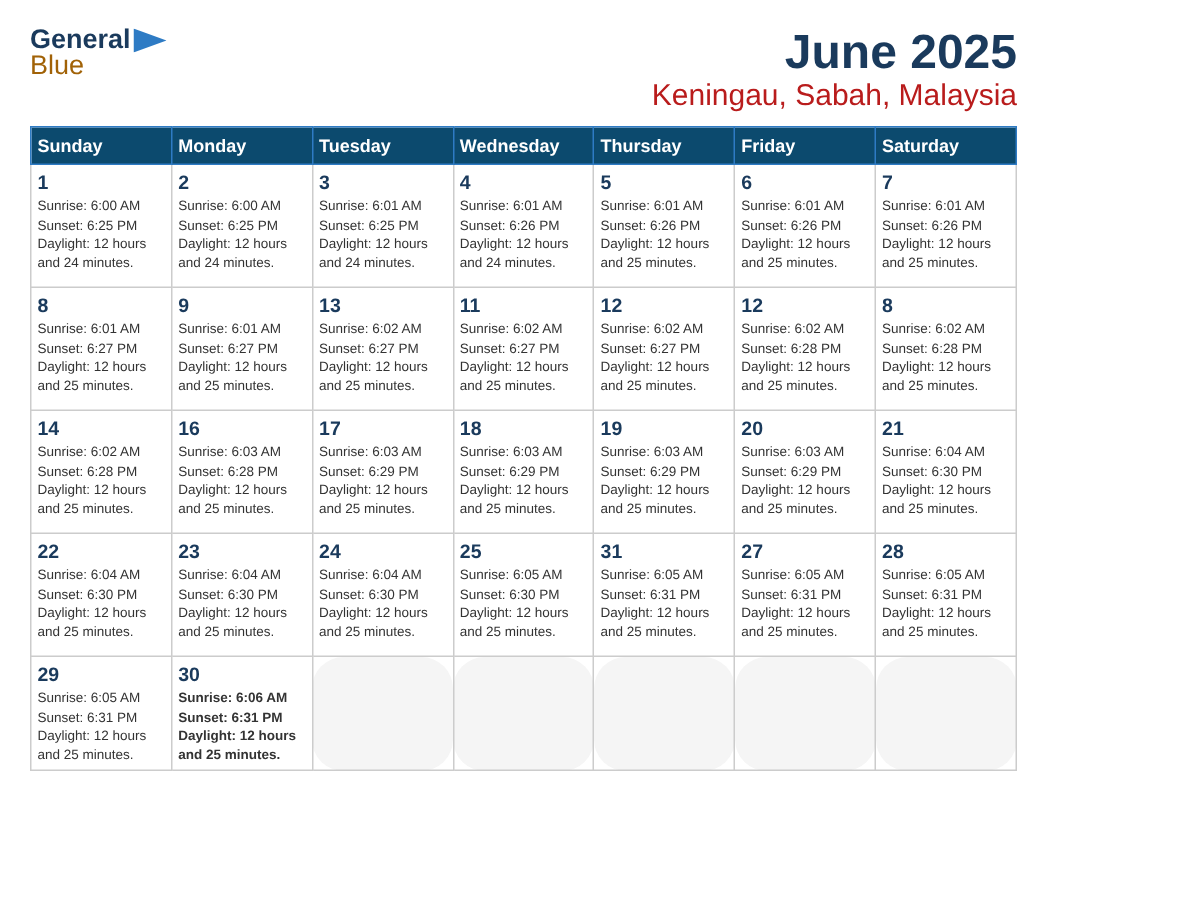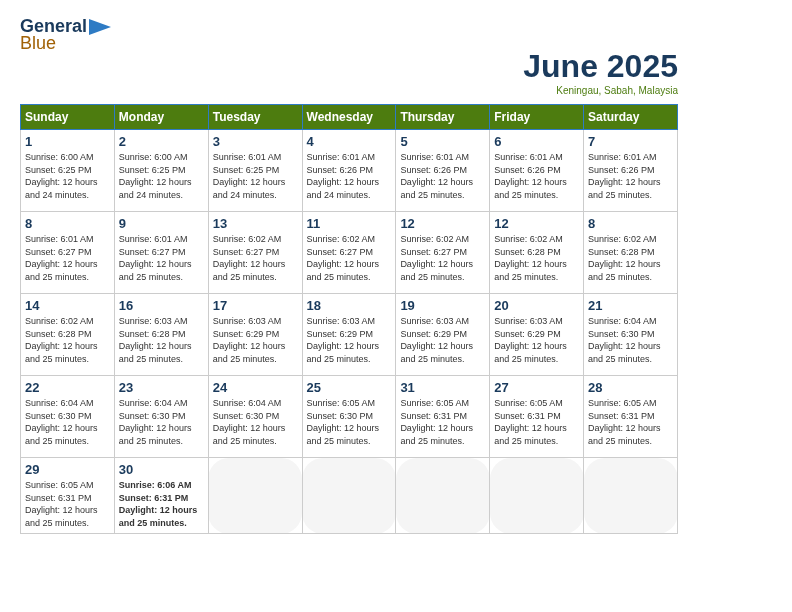--- a/index.html
+++ b/index.html
@@ -25,38 +25,37 @@
       display: flex;
       flex-direction: column;
       align-items: flex-start;
     }
     .logo-row {
       display: flex;
       align-items: center;
     }
     .title-block {
       text-align: right;
-      margin-top: 32px;
     }
     .month-title {
       font-size: 32px;
       font-weight: bold;
       color: #1a3a5c;
     }
     .location {
-      font-size: 10px;
-      color: #4d7c0f;
+      font-size: 20px;
+      color: #b91c1c;
     }
     .calendar {
       width: 100%;
       border-collapse: collapse;
       table-layout: fixed;
     }
     .calendar th {
-      background: #4d7c0f;
+      background: #0c4a6e;
       color: #fff;
       font-size: 12px;
       font-weight: bold;
       padding: 5px 4px;
       text-align: left;
       border: 1px solid #2e7bc4;
     }
     .calendar td {
       border: 1px solid #ccc;
       vertical-align: top;

